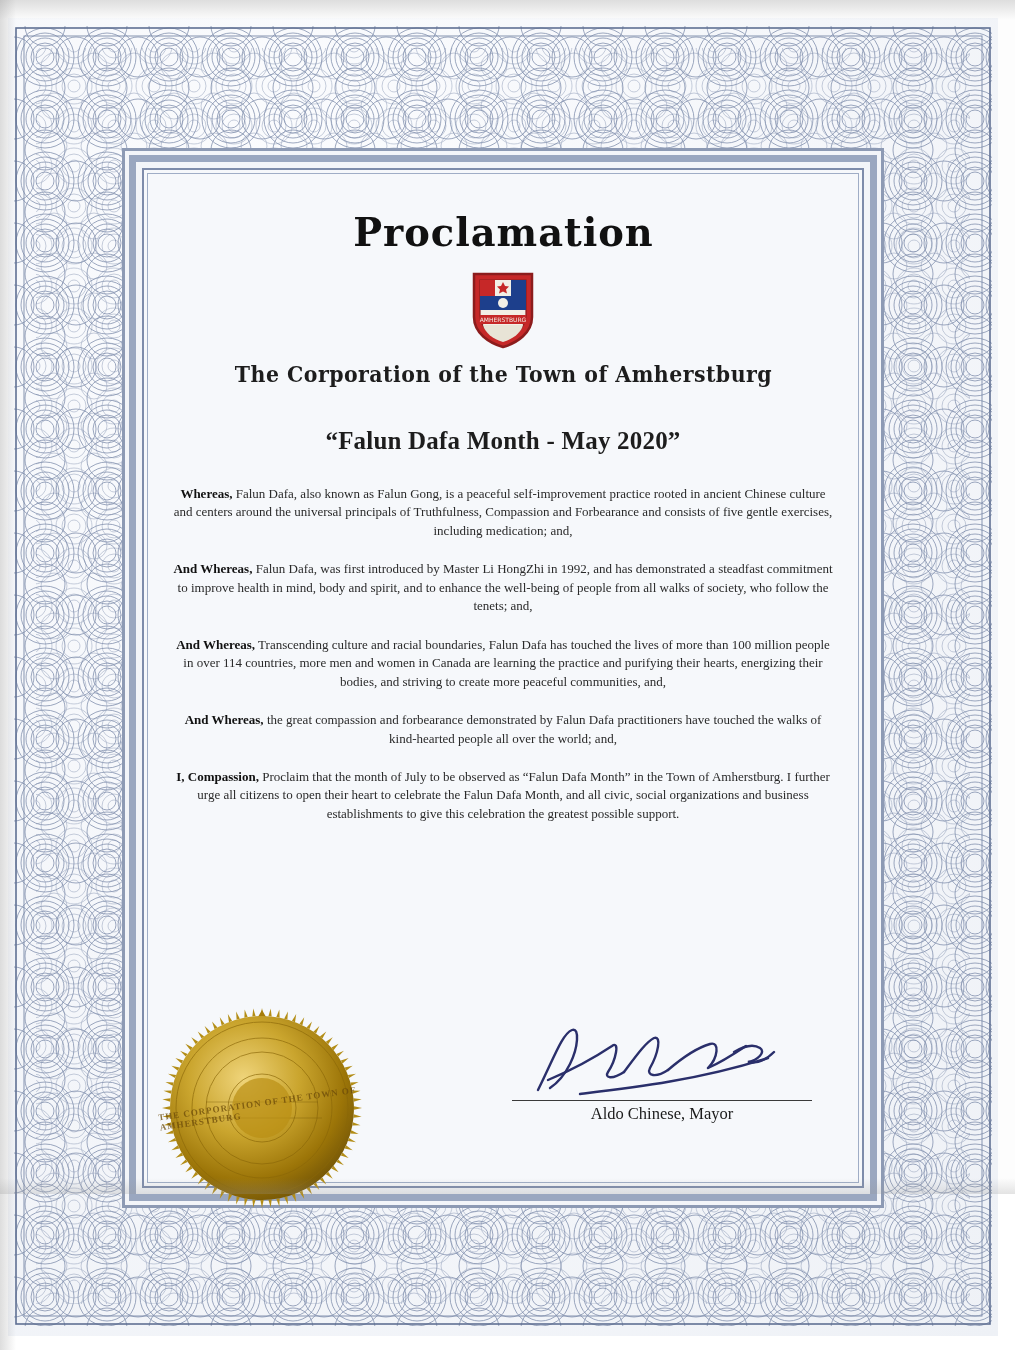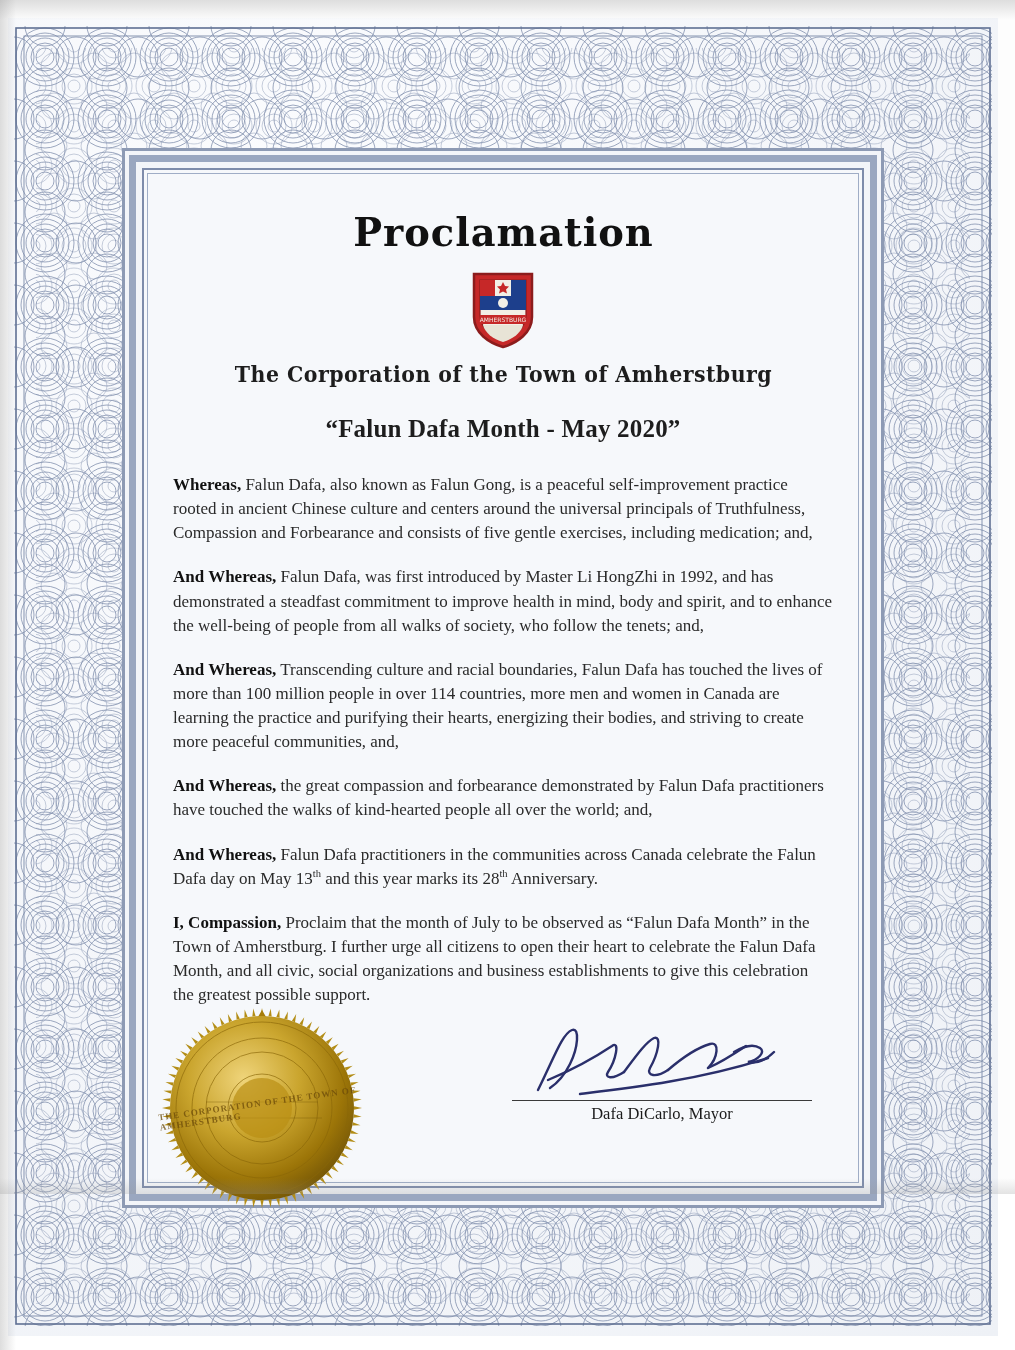--- a/index.html
+++ b/index.html
@@ -136,38 +136,38 @@
   .corp-line {
     margin-top: 10px;
     font-family: "DejaVu Serif", serif;
     font-weight: 700;
     font-size: 22px;
     letter-spacing: 0.5px;
     transform: scaleX(0.97);
   }
 
   .subject {
-    margin-top: 28px;
+    margin-top: 40px;
     font-family: "Liberation Serif", serif;
     font-weight: 700;
     font-size: 25px;
     letter-spacing: 0.2px;
   }
 
   .body-block {
     margin: 0 auto;
     width: 660px;
     text-align: center;
   }
   .para {
     margin-top: 20px;
-    font-size: 17px;
+    font-size: 13px;
     line-height: 1.42;
     color: #2a2a2a;
-    text-align: left;
+    text-align: center;
     font-family: Liberation Serif, serif;
   }
   .para:first-child { margin-top: 30px; }
   .lead {
     font-weight: 700;
     color: #111;
   }
   sup { font-size: 0.62em; }
 
   
@@ -329,23 +329,20 @@
       </p>
 
       <p class="para">
         <span class="lead">And Whereas,</span><span> Transcending culture and racial boundaries, Falun Dafa has touched the lives of more than 100 million people in over 114 countries, more men and women in Canada are learning the practice and purifying their hearts, energizing their bodies, and striving to create more peaceful communities, and,</span>
       </p>
 
       <p class="para">
         <span class="lead">And Whereas,</span><span> the great compassion and forbearance demonstrated by Falun Dafa practitioners have touched the walks of kind-hearted people all over the world; and,</span>
       </p>
 
-      <p class="para">
-        <span class="lead">And Whereas,</span><span> Falun Dafa practitioners in the communities across Canada celebrate the Falun Dafa day on May 13<sup>th</sup> and this year marks its 28<sup>th</sup> Anniversary.</span>
-      </p>
 
       <p class="para">
         <span class="lead">I, Compassion,</span><span> Proclaim that the month of July to be observed as “Falun Dafa Month” in the Town of Amherstburg. I further urge all citizens to open their heart to celebrate the Falun Dafa Month, and all civic, social organizations and business establishments to give this celebration the greatest possible support.</span>
       </p>
 
     </div>
   </div>
 
   <div class="sig-zone">
 
@@ -467,19 +464,19 @@
           <path d="M104 54 C116 38, 126 24, 134 20 C142 17, 138 36, 130 50 C126 58, 136 60, 148 52"></path>
           <path d="M148 52 C162 40, 176 30, 190 26 C200 23, 198 40, 188 50"></path>
           <path d="M188 50 C202 44, 214 36, 226 28"></path>
           <path d="M214 34 C224 28, 234 26, 240 30 C246 34, 238 42, 228 44 C238 46, 246 42, 254 34"></path>
           <path d="M60 76 C110 70, 180 62, 248 40"></path>
         </g>
       </svg>
     </span>
 
     <div class="sig-line"></div>
-    <div class="sig-name">Dafa DiCarlo, Mayor</div>
+    <div class="sig-name">Aldo Chinese, Mayor</div>
   </div>
 
   <div class="scan-shadow-left"></div>
   <div class="scan-shadow-top"></div>
   <div class="scan-shadow-bottom"></div>
 </div>
 
 </body></html>

